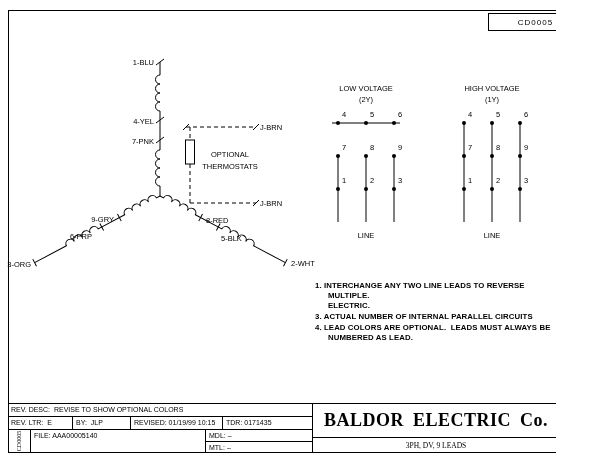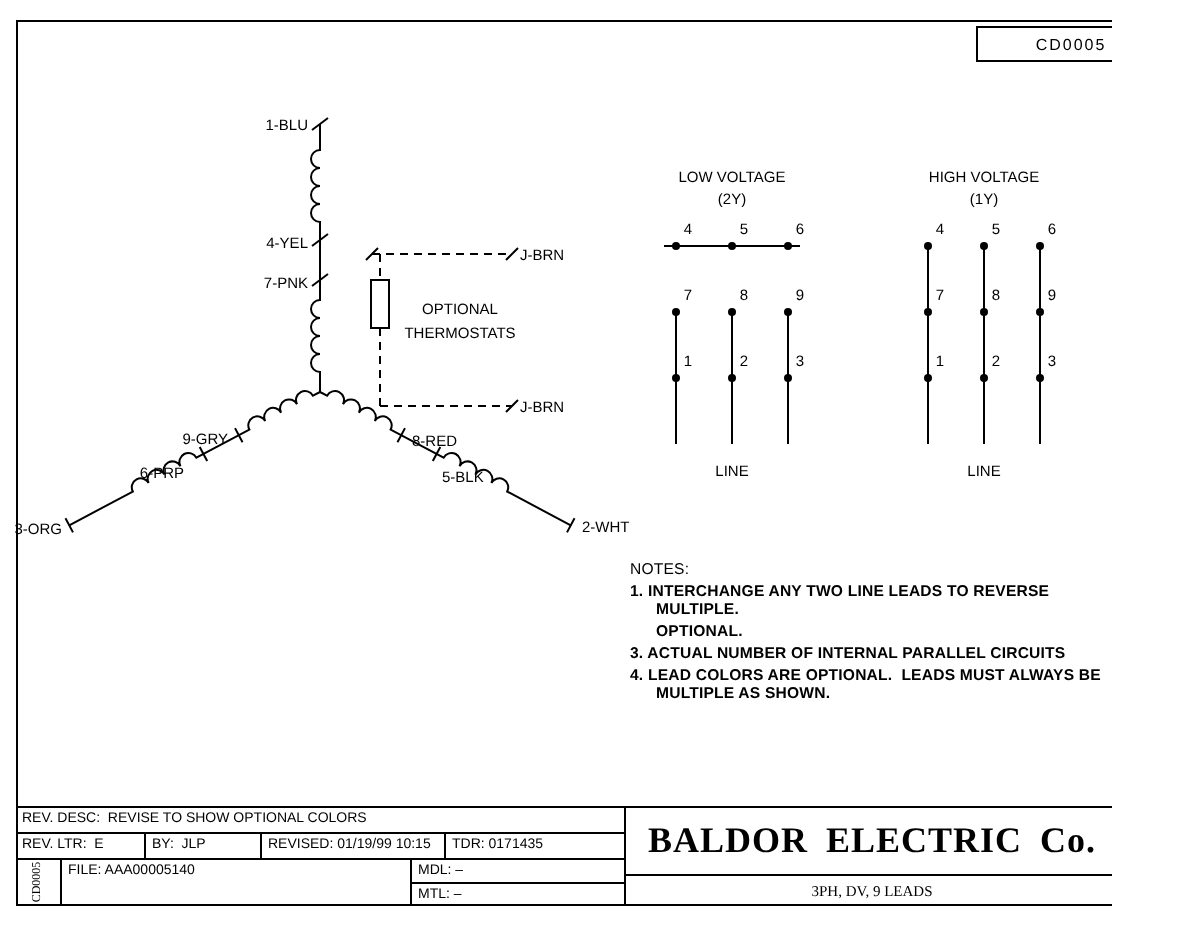--- a/index.html
+++ b/index.html
@@ -116,34 +116,33 @@
       <text x="498" y="150" text-anchor="middle">8</text>
       <text x="526" y="150" text-anchor="middle">9</text>
       <text x="470" y="183" text-anchor="middle">1</text>
       <text x="498" y="183" text-anchor="middle">2</text>
       <text x="526" y="183" text-anchor="middle">3</text>
       <text x="492" y="238" text-anchor="middle">LINE</text>
     </g>
   </svg>
 
   <div class="notes">
-    <div class="notes-heading">NOTES:</div>
     <div class="note-item">
       <div class="note-l1">1. INTERCHANGE ANY TWO LINE LEADS TO REVERSE</div>
       <div class="note-l2">MULTIPLE.</div>
     </div>
     <div class="note-item">
-      <div class="note-l2">OPTIONAL.</div>
+      <div class="note-l2">ELECTRIC.</div>
     </div>
     <div class="note-item">
       <div class="note-l1">3. ACTUAL NUMBER OF INTERNAL PARALLEL CIRCUITS</div>
     </div>
     <div class="note-item">
       <div class="note-l1">4. LEAD COLORS ARE OPTIONAL.  LEADS MUST ALWAYS BE</div>
-      <div class="note-l2">MULTIPLE AS SHOWN.</div>
+      <div class="note-l2">NUMBERED AS LEAD.</div>
     </div>
   </div>
 
   <div class="hl" style="left:8px;top:403px;width:552px;"></div>
   <div class="hl" style="left:8px;top:416px;width:304px;"></div>
   <div class="hl" style="left:8px;top:429px;width:304px;"></div>
   <div class="hl" style="left:205px;top:441px;width:107px;"></div>
   <div class="hl" style="left:312px;top:437px;width:248px;"></div>
   <div class="hl" style="left:560px;top:370px;width:32px;"></div>
   <div class="vl" style="left:312px;top:403px;height:50px;"></div>

